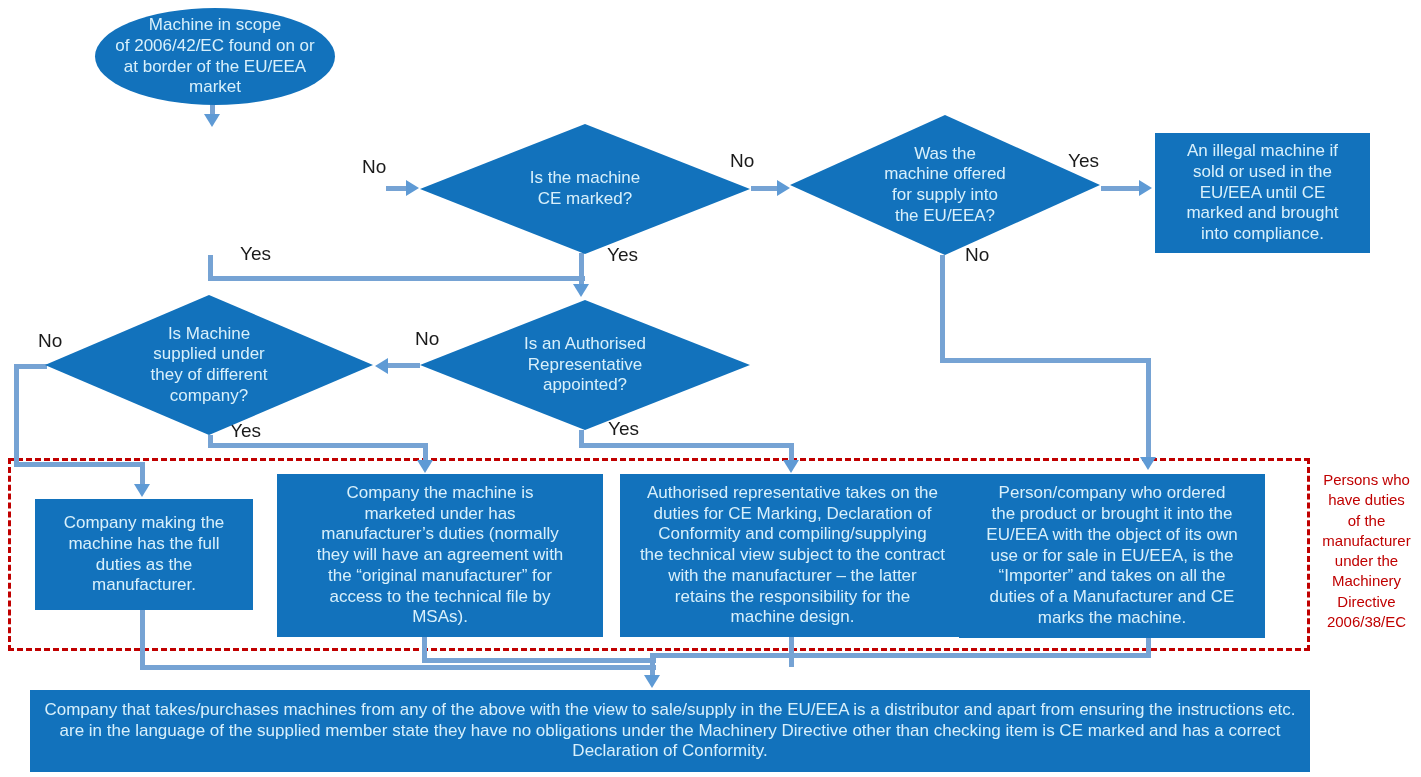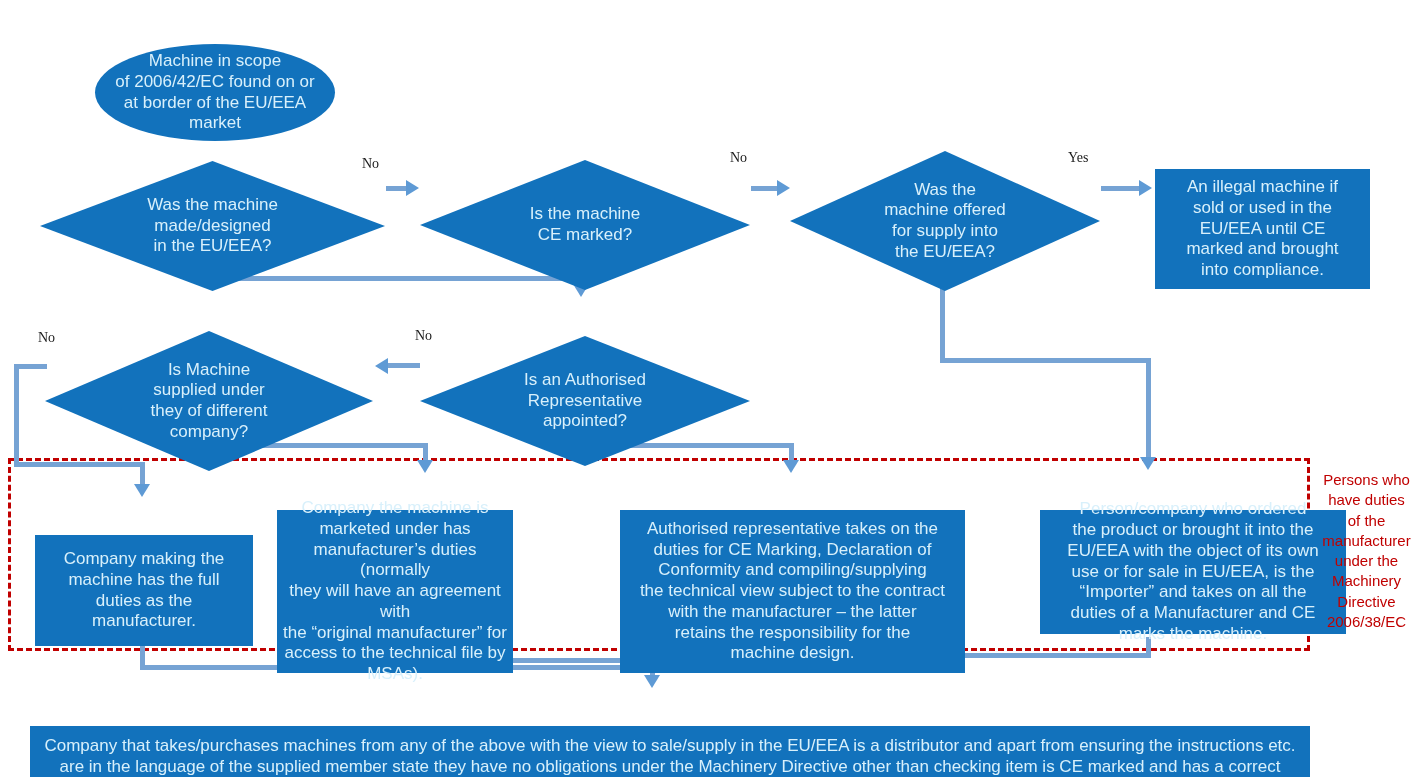--- a/index.html
+++ b/index.html
@@ -8,31 +8,31 @@
     --line:#76A3D4;
     --arrow:#5E9AD5;
     --red:#C00000;
     --lbl:#1A1A1A;
   }
   html,body{margin:0;padding:0;background:#fff;}
   #canvas{
     position:relative;width:1421px;height:777px;background:#ffffff;overflow:hidden;
     font-family:"Liberation Sans", sans-serif;
   }
-  .node{position:absolute;background:var(--fill);display:flex;align-items:center;justify-content:center;text-align:center;color:var(--txt);margin-top:36px;}
+  .node{position:absolute;background:var(--fill);display:flex;align-items:center;justify-content:center;text-align:center;color:var(--txt);}
   .node .txt{white-space:pre-line;line-height:1.22;font-size:17px;}
   .ellipse{border-radius:50%;}
   .diamond{clip-path:polygon(50% 0,100% 50%,50% 100%,0 50%);}
   .rect{}
   .ln{position:absolute;background:var(--line);}
   .ah{position:absolute;width:0;height:0;}
   .ah-down{border-left:8px solid transparent;border-right:8px solid transparent;border-top:13px solid var(--arrow);}
   .ah-right{border-top:8px solid transparent;border-bottom:8px solid transparent;border-left:13px solid var(--arrow);}
   .ah-left{border-top:8px solid transparent;border-bottom:8px solid transparent;border-right:13px solid var(--arrow);}
-  .elbl{position:absolute;color:var(--lbl);font-size:14px;font-family:Liberation Serif, serif;}
+  .elbl{position:absolute;color:var(--lbl);font-size:19px;}
   .red-dashed{position:absolute;border:3px dashed var(--red);background:transparent;}
   .side-note{position:absolute;color:var(--red);font-size:15px;line-height:1.35;text-align:center;white-space:pre-line;}
 </style>
 </head>
 <body>
 
 <div id="canvas">
 
   <div class="red-dashed" style="left:8px;top:458px;width:1296px;height:187px"></div>
 
@@ -89,25 +89,20 @@
   <span class="elbl" style="left:230px;top:420px">Yes</span>
   <span class="elbl" style="left:608px;top:418px">Yes</span>
 
   <div class="node ellipse" style="left:95px;top:8px;width:240px;height:97px">
     <div class="txt">Machine in scope
 of 2006/42/EC found on or
 at border of the EU/EEA
 market</div>
   </div>
 
-  <div class="node diamond" style="left:40px;top:125px;width:345px;height:130px">
-    <div class="txt">Was the machine
-made/designed
-in the EU/EEA?</div>
-  </div>
 
   <div class="node diamond" style="left:790px;top:115px;width:310px;height:140px">
     <div class="txt">Was the
 machine offered
 for supply into
 the EU/EEA?</div>
   </div>
 
   <div class="node diamond" style="left:420px;top:124px;width:330px;height:130px">
     <div class="txt">Is the machine
@@ -135,41 +130,41 @@
 duties as the
 manufacturer.</div>
   </div>
 
   <div class="node diamond" style="left:420px;top:300px;width:330px;height:130px">
     <div class="txt">Is an Authorised
 Representative
 appointed?</div>
   </div>
 
-  <div class="node rect" style="left:277px;top:474px;width:236px;height:163px">
+  <div class="node rect" style="left:277px;top:474px;width:326px;height:163px">
     <div class="txt">Company the machine is
 marketed under has
 manufacturer’s duties (normally
 they will have an agreement with
 the “original manufacturer” for
 access to the technical file by
 MSAs).</div>
   </div>
 
   <div class="node rect" style="left:620px;top:474px;width:345px;height:163px">
     <div class="txt">Authorised representative takes on the
 duties for CE Marking, Declaration of
 Conformity and compiling/supplying
 the technical view subject to the contract
 with the manufacturer – the latter
 retains the responsibility for the
 machine design.</div>
   </div>
 
-  <div class="node rect" style="left:1040px;top:474px;width:306px;height:124px">
+  <div class="node rect" style="left:959px;top:474px;width:306px;height:164px">
     <div class="txt">Person/company who  ordered
 the product or brought it into the
 EU/EEA with the object of its own
 use or for sale in EU/EEA, is the
 “Importer” and takes on all the
 duties of a Manufacturer and CE
 marks the machine.</div>
   </div>
 
   <div class="side-note" style="left:1312px;top:470px;width:109px">Persons who

